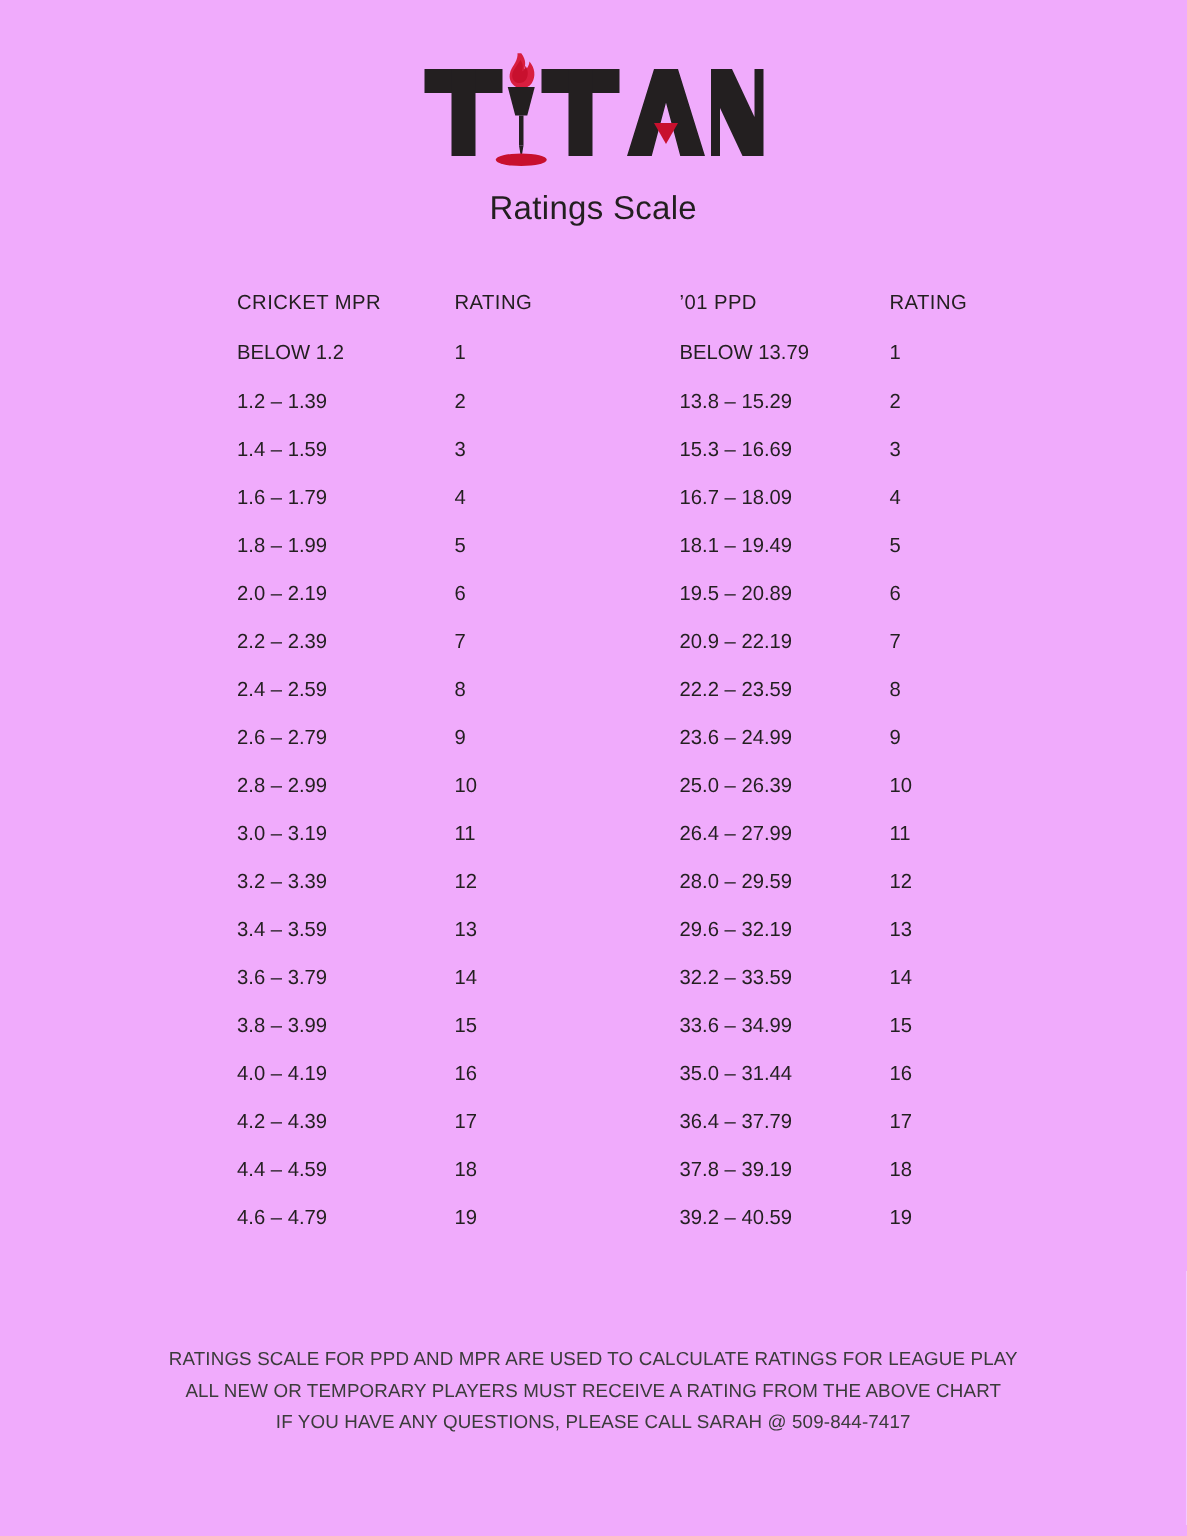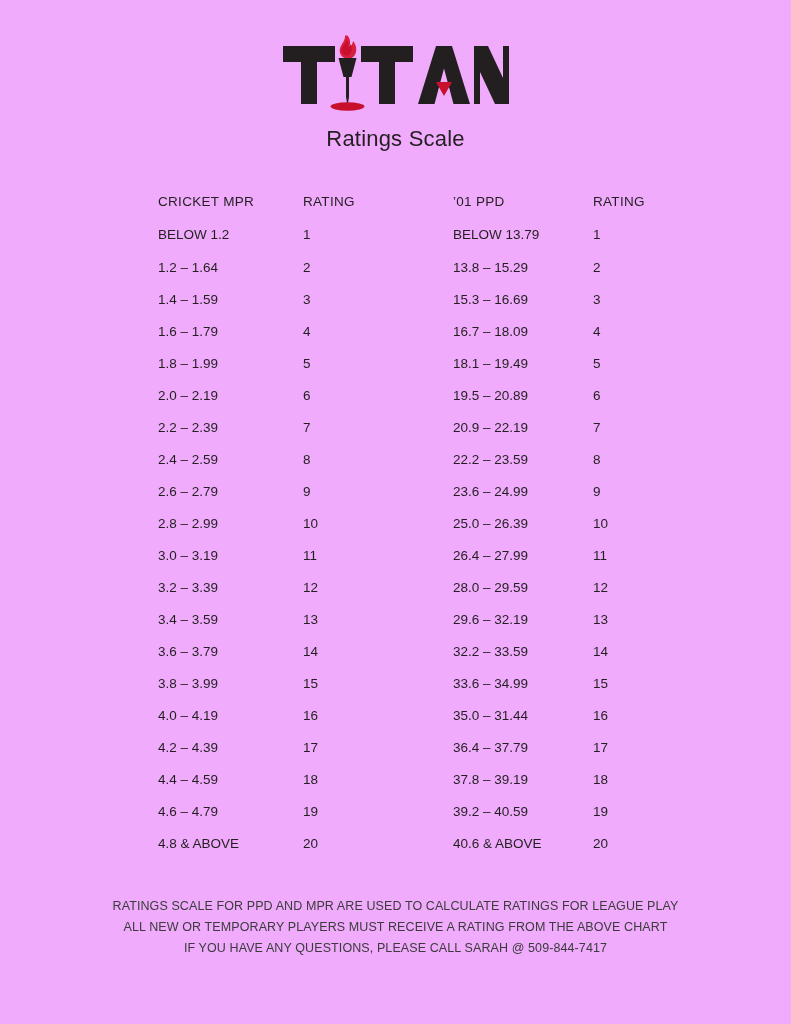--- a/index.html
+++ b/index.html
@@ -175,21 +175,21 @@
         </tr>
       </thead>
       <tbody id="table-body">
           <tr>
             <td>BELOW 1.2</td>
             <td>1</td>
             <td>BELOW 13.79</td>
             <td>1</td>
           </tr>
           <tr>
-            <td>1.2 – 1.64</td>
+            <td>1.2 – 1.39</td>
             <td>2</td>
             <td>13.8 – 15.29</td>
             <td>2</td>
           </tr>
           <tr>
             <td>1.4 – 1.59</td>
             <td>3</td>
             <td>15.3 – 16.69</td>
             <td>3</td>
           </tr>
@@ -281,26 +281,20 @@
             <td>4.4 – 4.59</td>
             <td>18</td>
             <td>37.8 – 39.19</td>
             <td>18</td>
           </tr>
           <tr>
             <td>4.6 – 4.79</td>
             <td>19</td>
             <td>39.2 – 40.59</td>
             <td>19</td>
-          </tr>
-          <tr>
-            <td>4.8 &amp; ABOVE</td>
-            <td>20</td>
-            <td>40.6 &amp; ABOVE</td>
-            <td>20</td>
           </tr>
         </tbody>
     </table>
   </div>
 
   <div class="footer">
     <div class="fline">RATINGS SCALE FOR PPD AND MPR ARE USED TO CALCULATE RATINGS FOR LEAGUE PLAY</div>
     <div class="fline">ALL NEW OR TEMPORARY PLAYERS MUST RECEIVE A RATING FROM THE ABOVE CHART</div>
     <div class="fline">IF YOU HAVE ANY QUESTIONS, PLEASE CALL SARAH @ 509-844-7417</div>
   </div>

